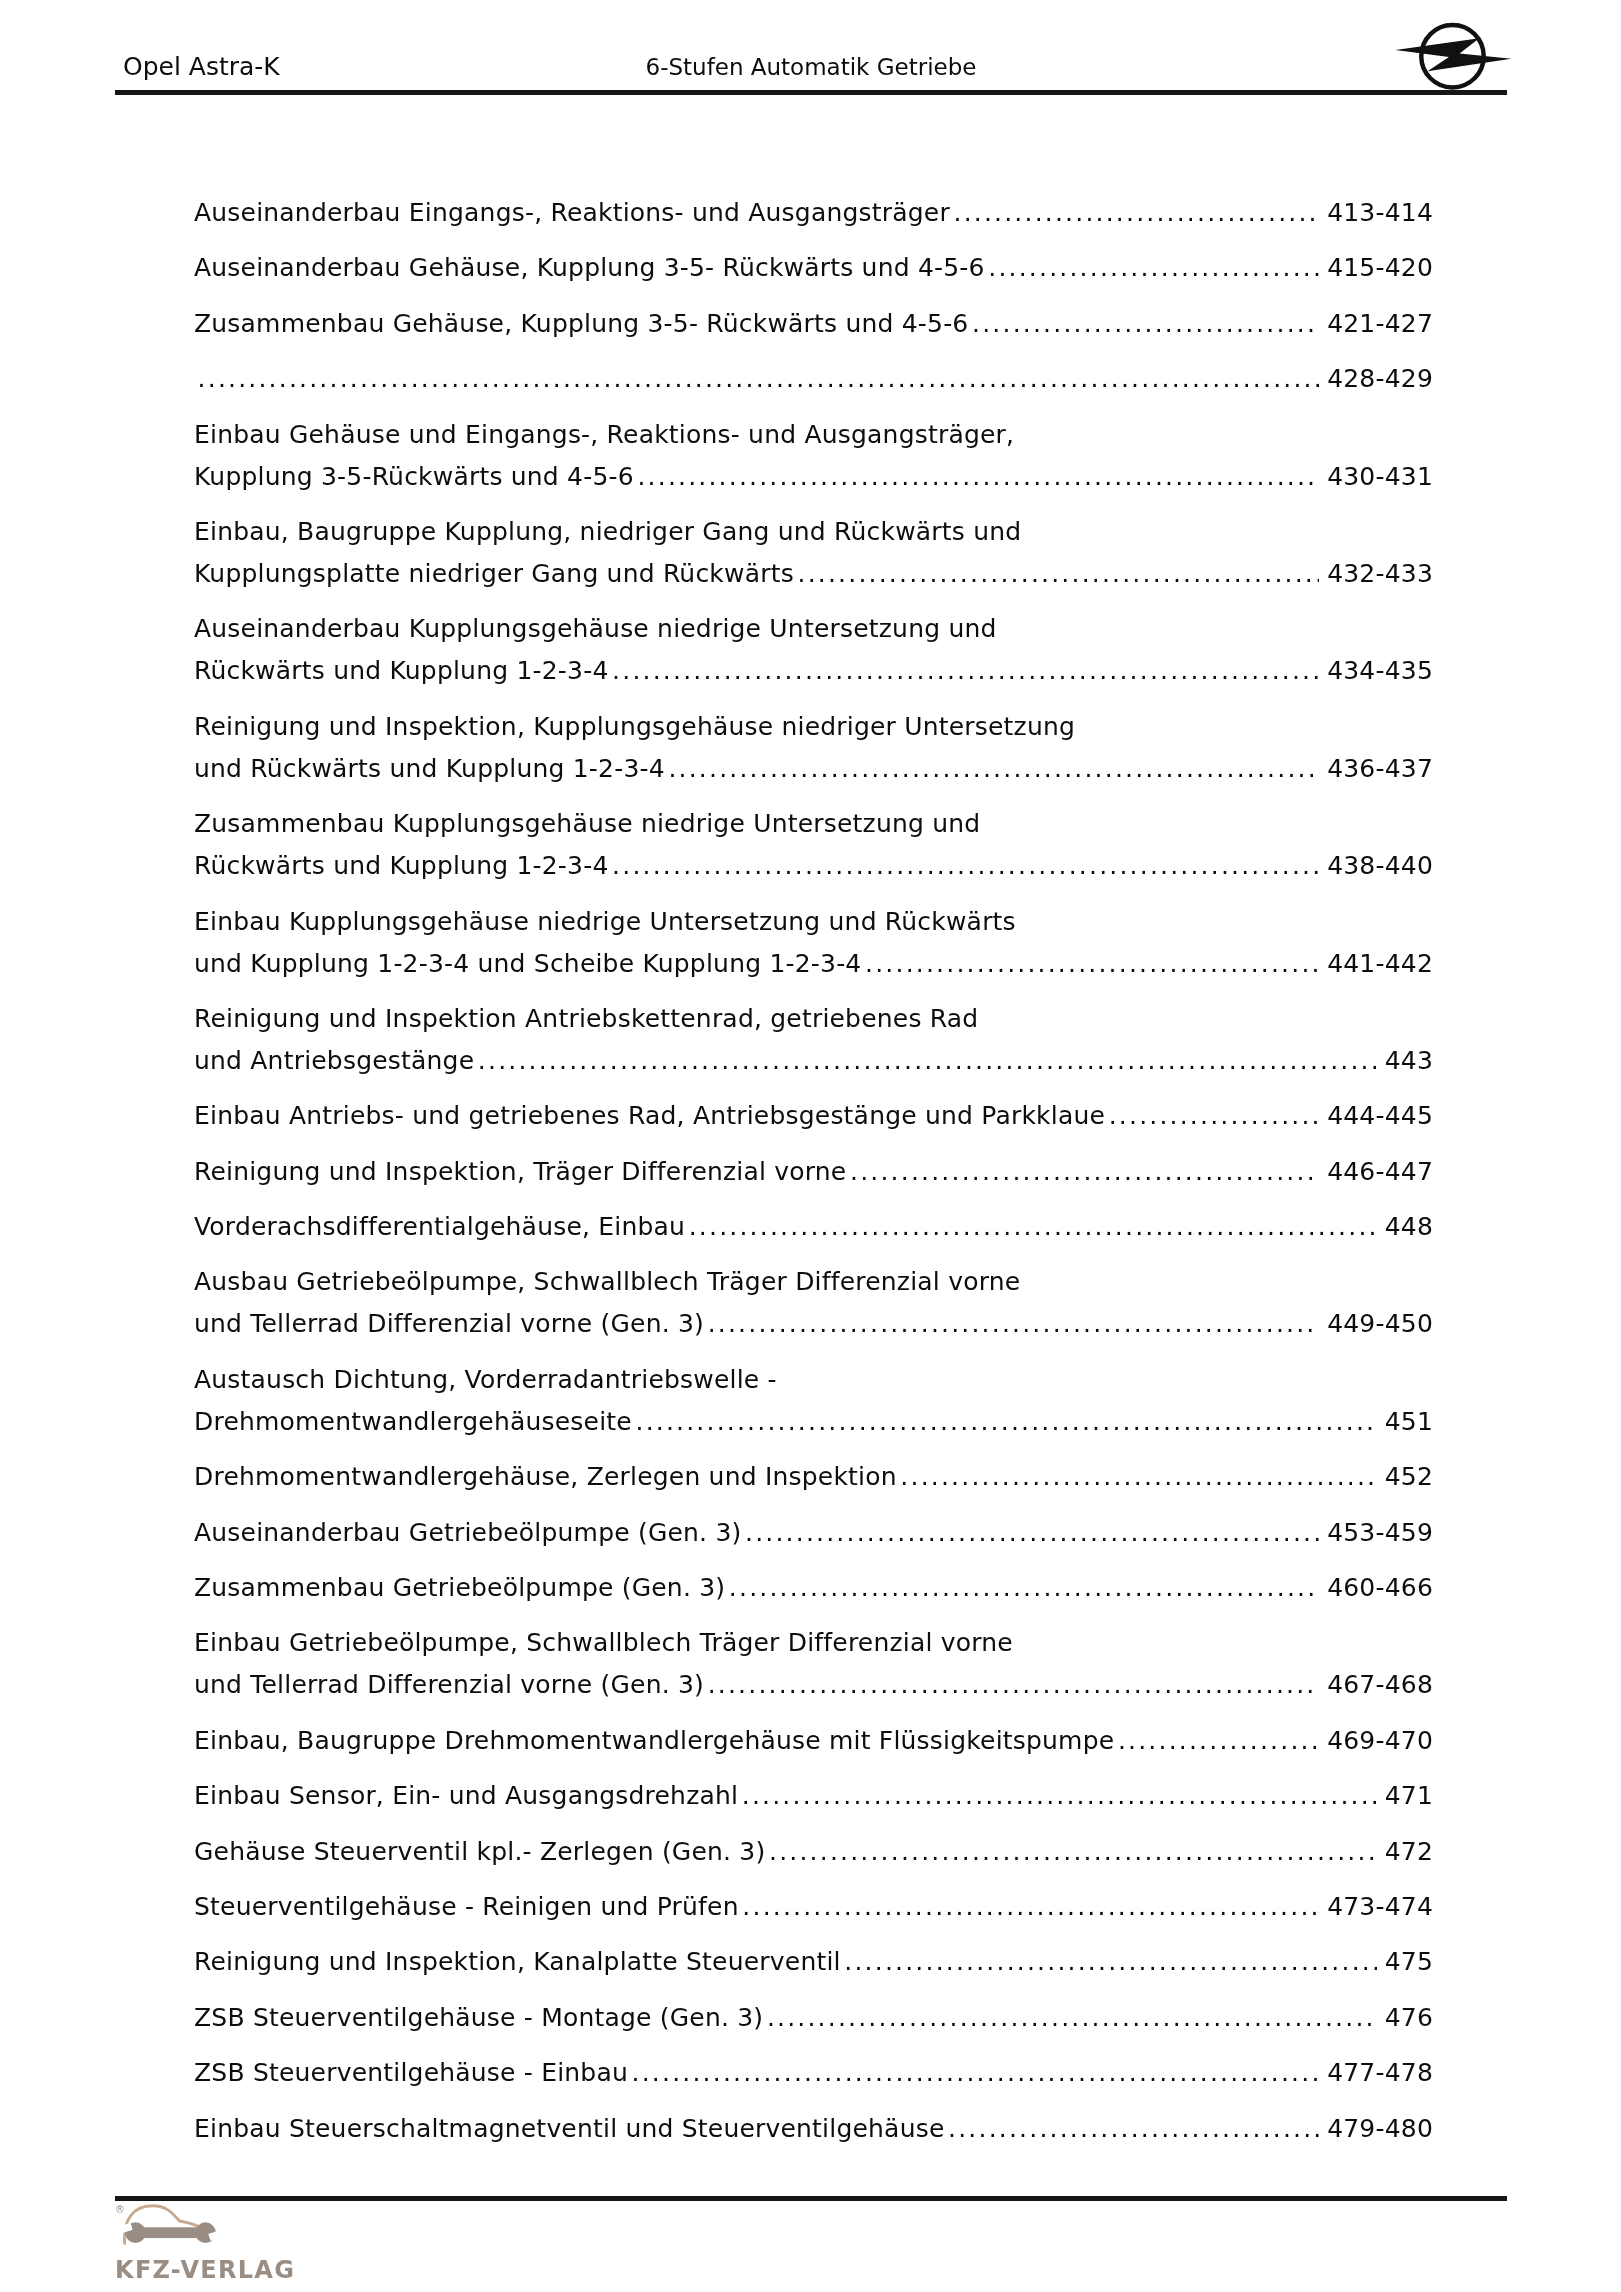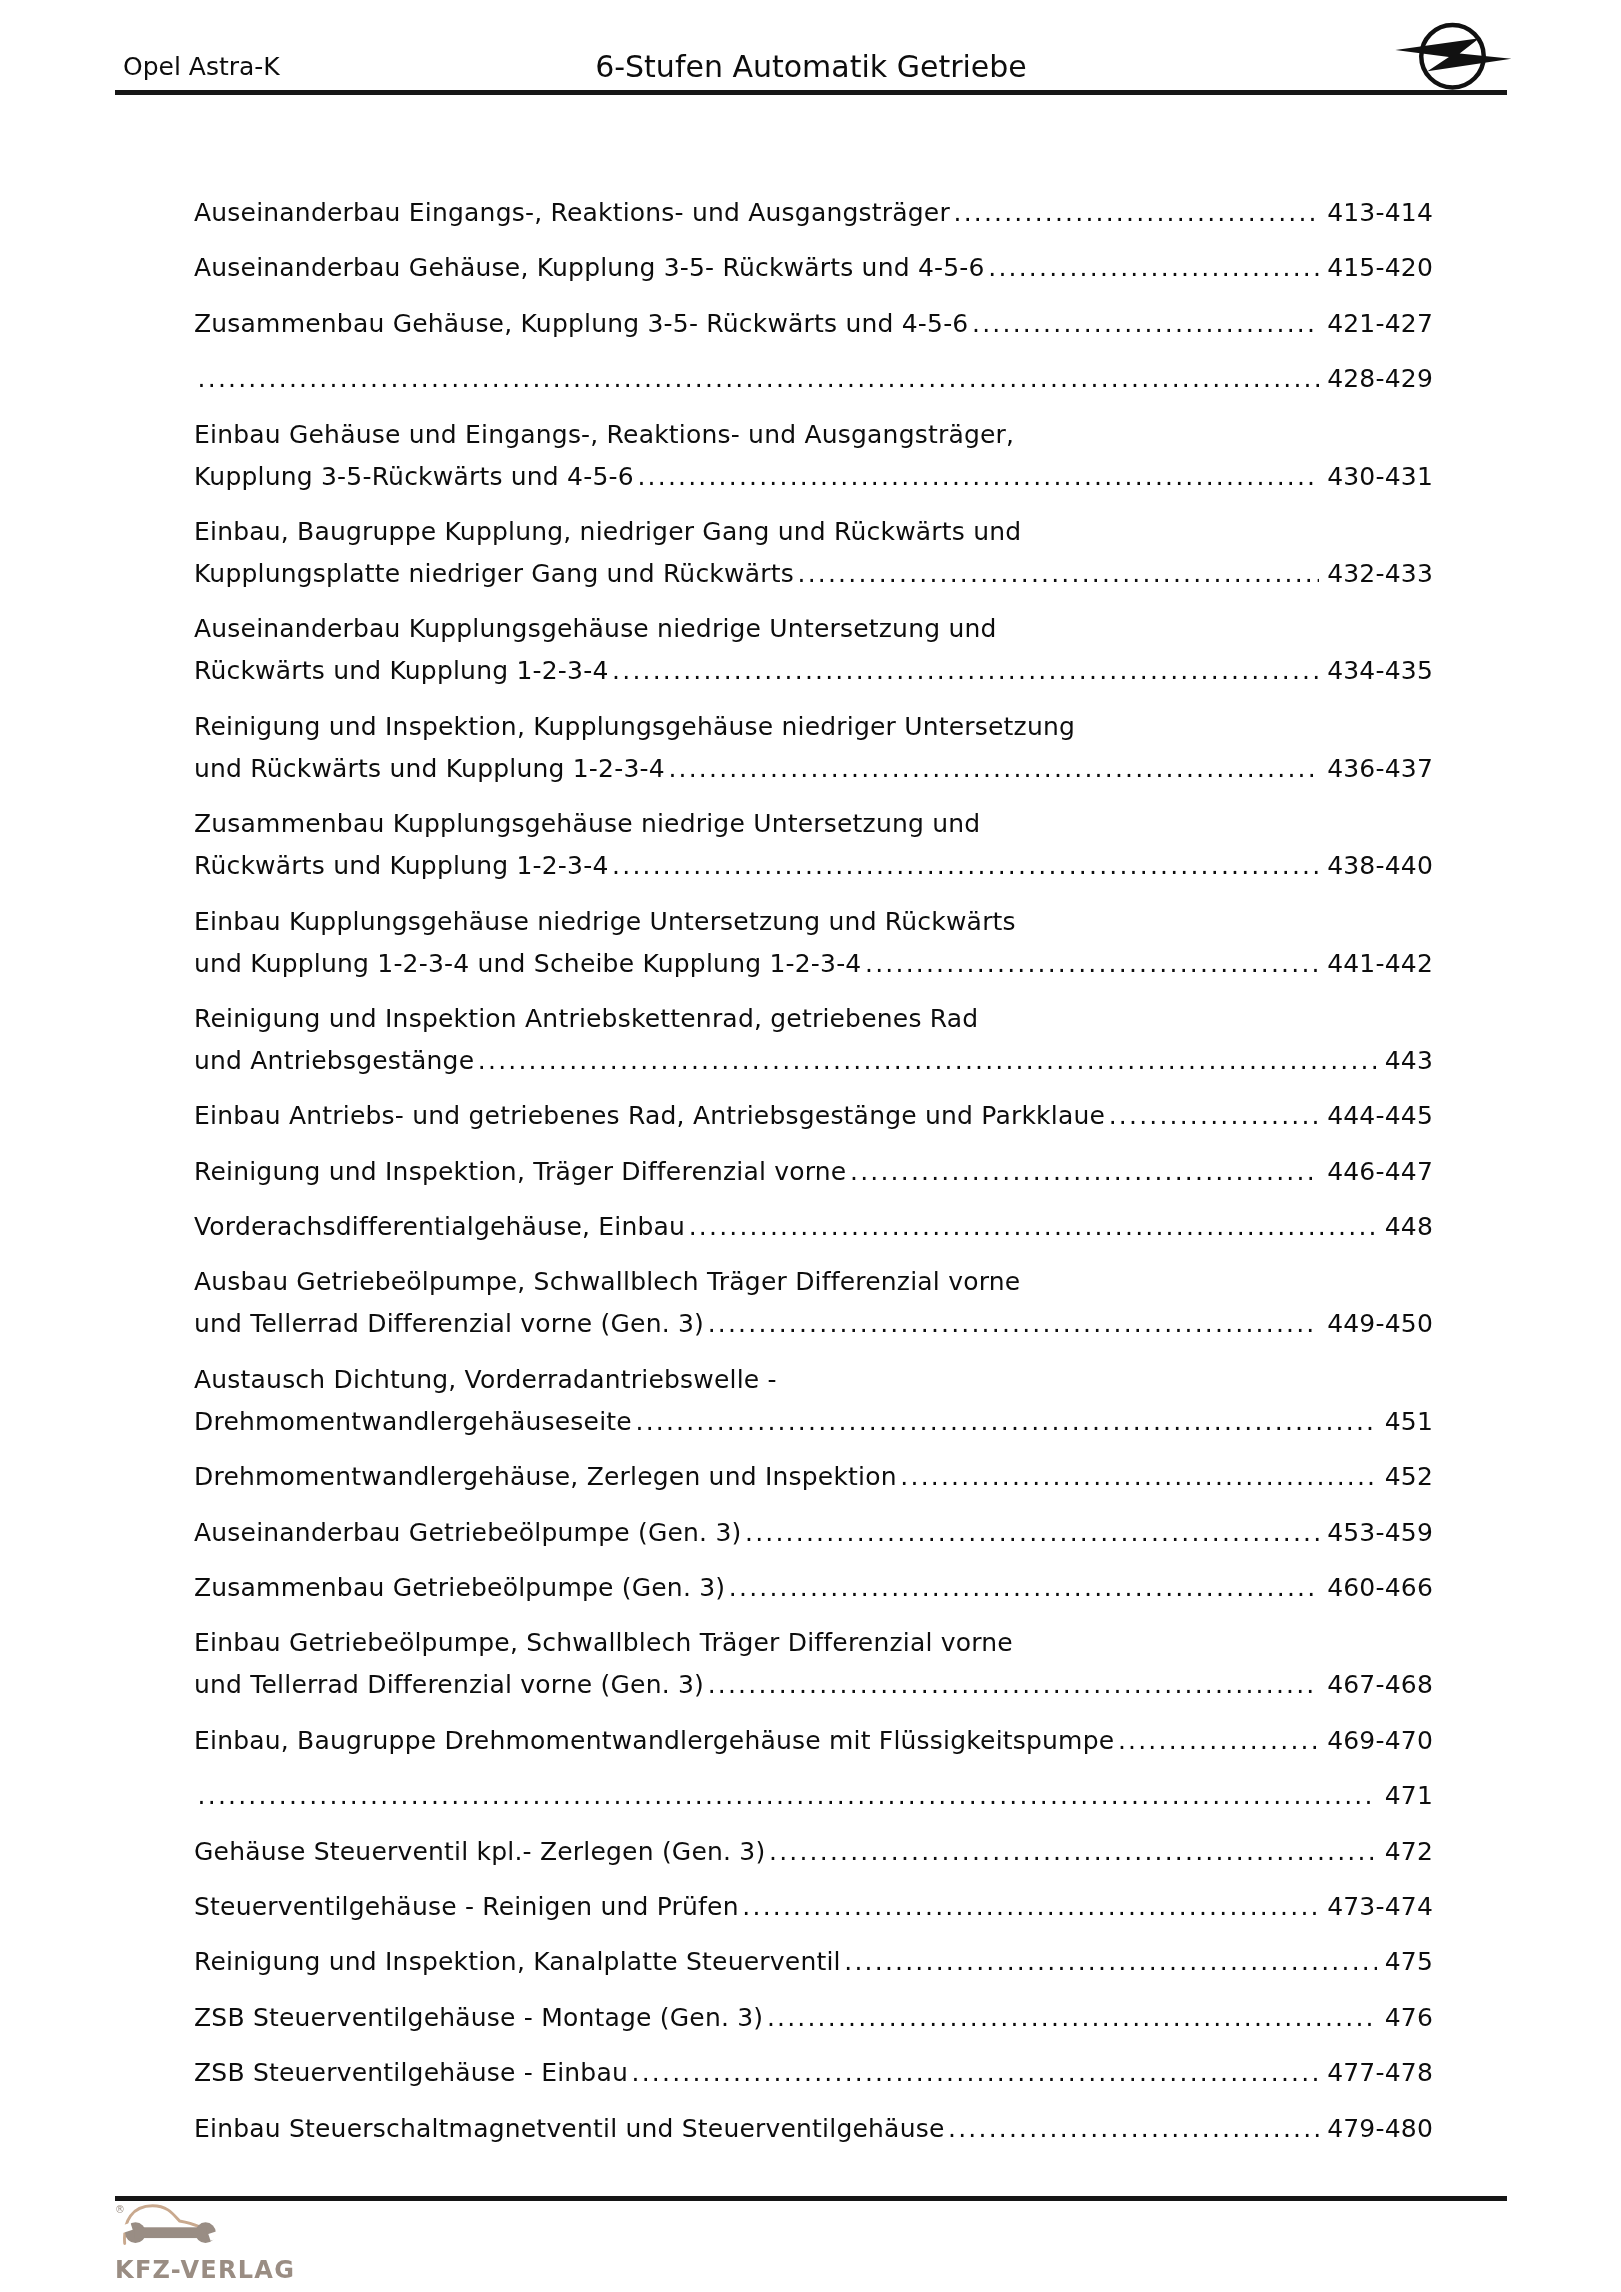--- a/index.html
+++ b/index.html
@@ -12,21 +12,21 @@
     color:#0d0d0d;
     overflow:hidden;
   }
   
   .header-left{
     position:absolute; left:123px; top:52px;
     font-size:25px; line-height:30px; white-space:nowrap;
   }
   .header-center{
     position:absolute; left:115px; top:52px; width:1392px;
-    text-align:center; font-size:30px; line-height:30px;
+    text-align:center; font-size:23px; line-height:30px;
   }
   .header-rule{
     position:absolute; left:115px; top:90px;
     width:1392px; height:4.5px; background:#161616;
   }
   .opel-logo{ position:absolute; left:1390px; top:5.4px; width:125px; height:97px; }
   
   .toc{
     position:absolute; left:194px; top:192px; width:1239px;
     font-size:25px; letter-spacing:0.2px;
@@ -223,20 +223,21 @@
       </div>
       <div class="toc-entry">
         <div class="toc-line last">
           <span class="toc-title-text">Einbau, Baugruppe Drehmomentwandlergehäuse mit Flüssigkeitspumpe</span>
           <span class="leader">....................................................................................................................................................................................................................................................................</span>
           <span class="pages">469-470</span>
         </div>
       </div>
       <div class="toc-entry">
         <div class="toc-line last">
+          <span class="toc-title-text">Einbau Sensor, Ein- und Ausgangsdrehzahl</span>
           <span class="leader">....................................................................................................................................................................................................................................................................</span>
           <span class="pages">471</span>
         </div>
       </div>
       <div class="toc-entry">
         <div class="toc-line last">
           <span class="toc-title-text">Gehäuse Steuerventil kpl.- Zerlegen (Gen. 3)</span>
           <span class="leader">....................................................................................................................................................................................................................................................................</span>
           <span class="pages">472</span>
         </div>

